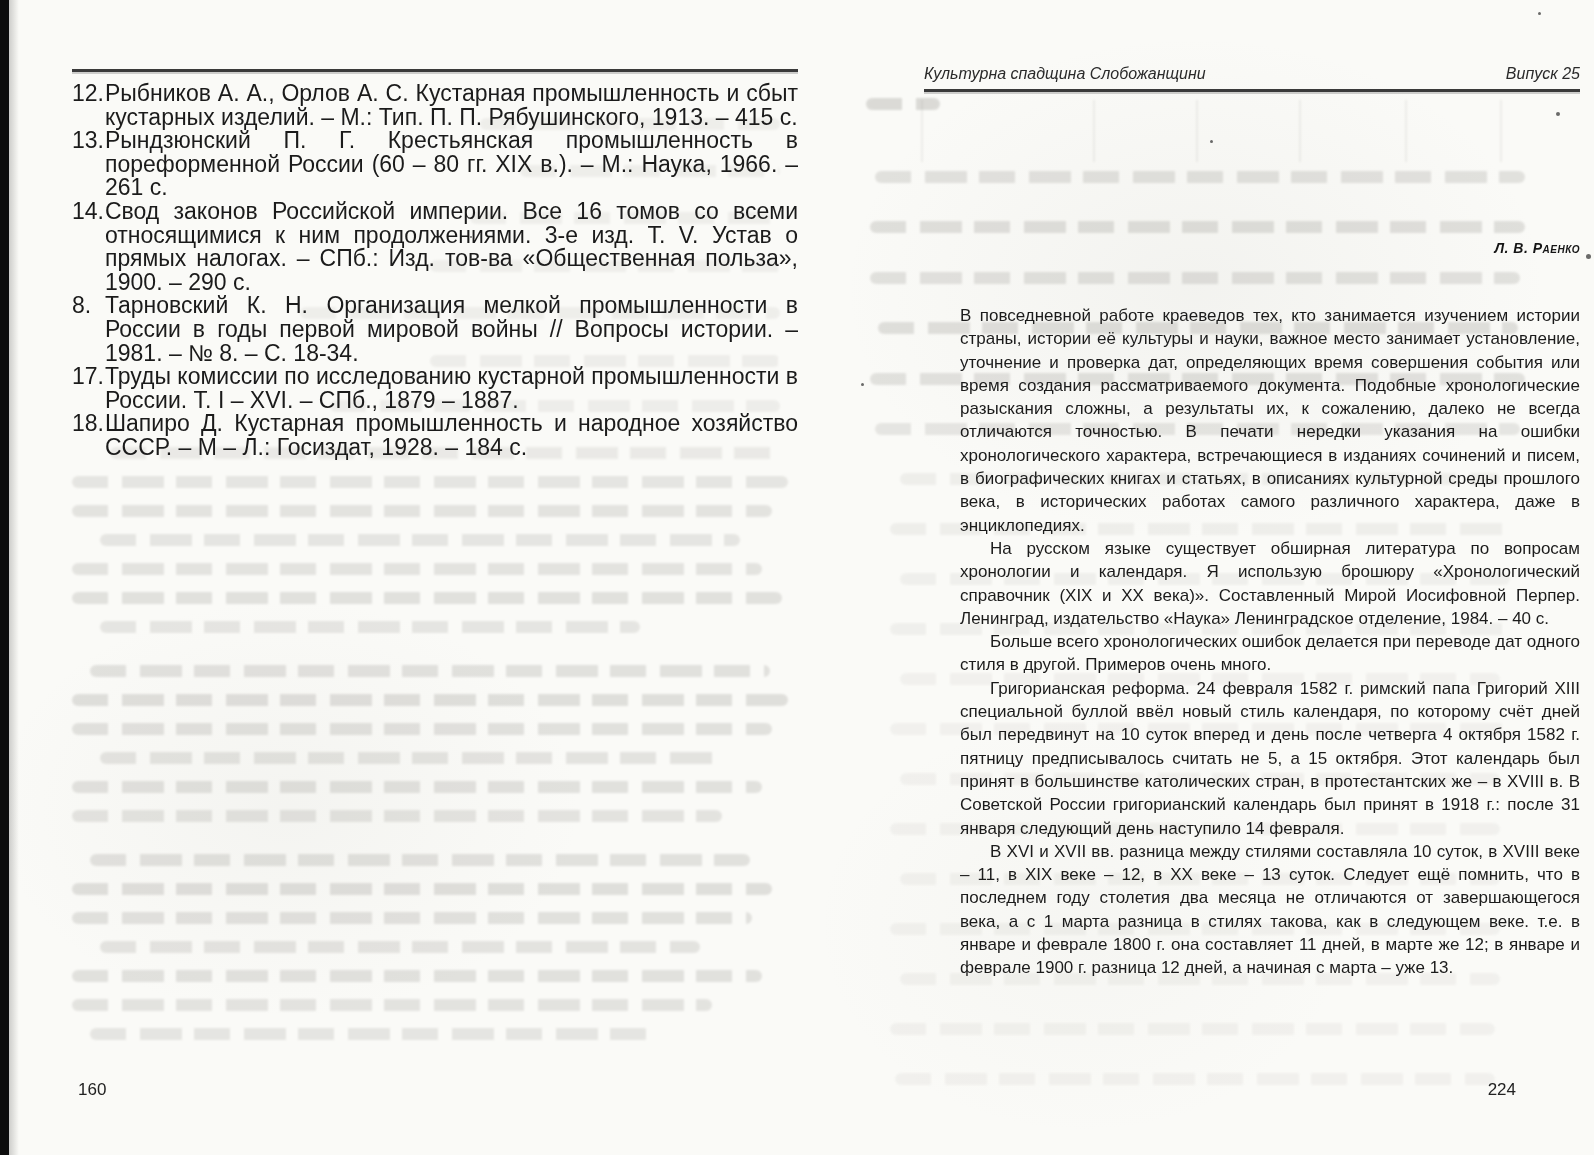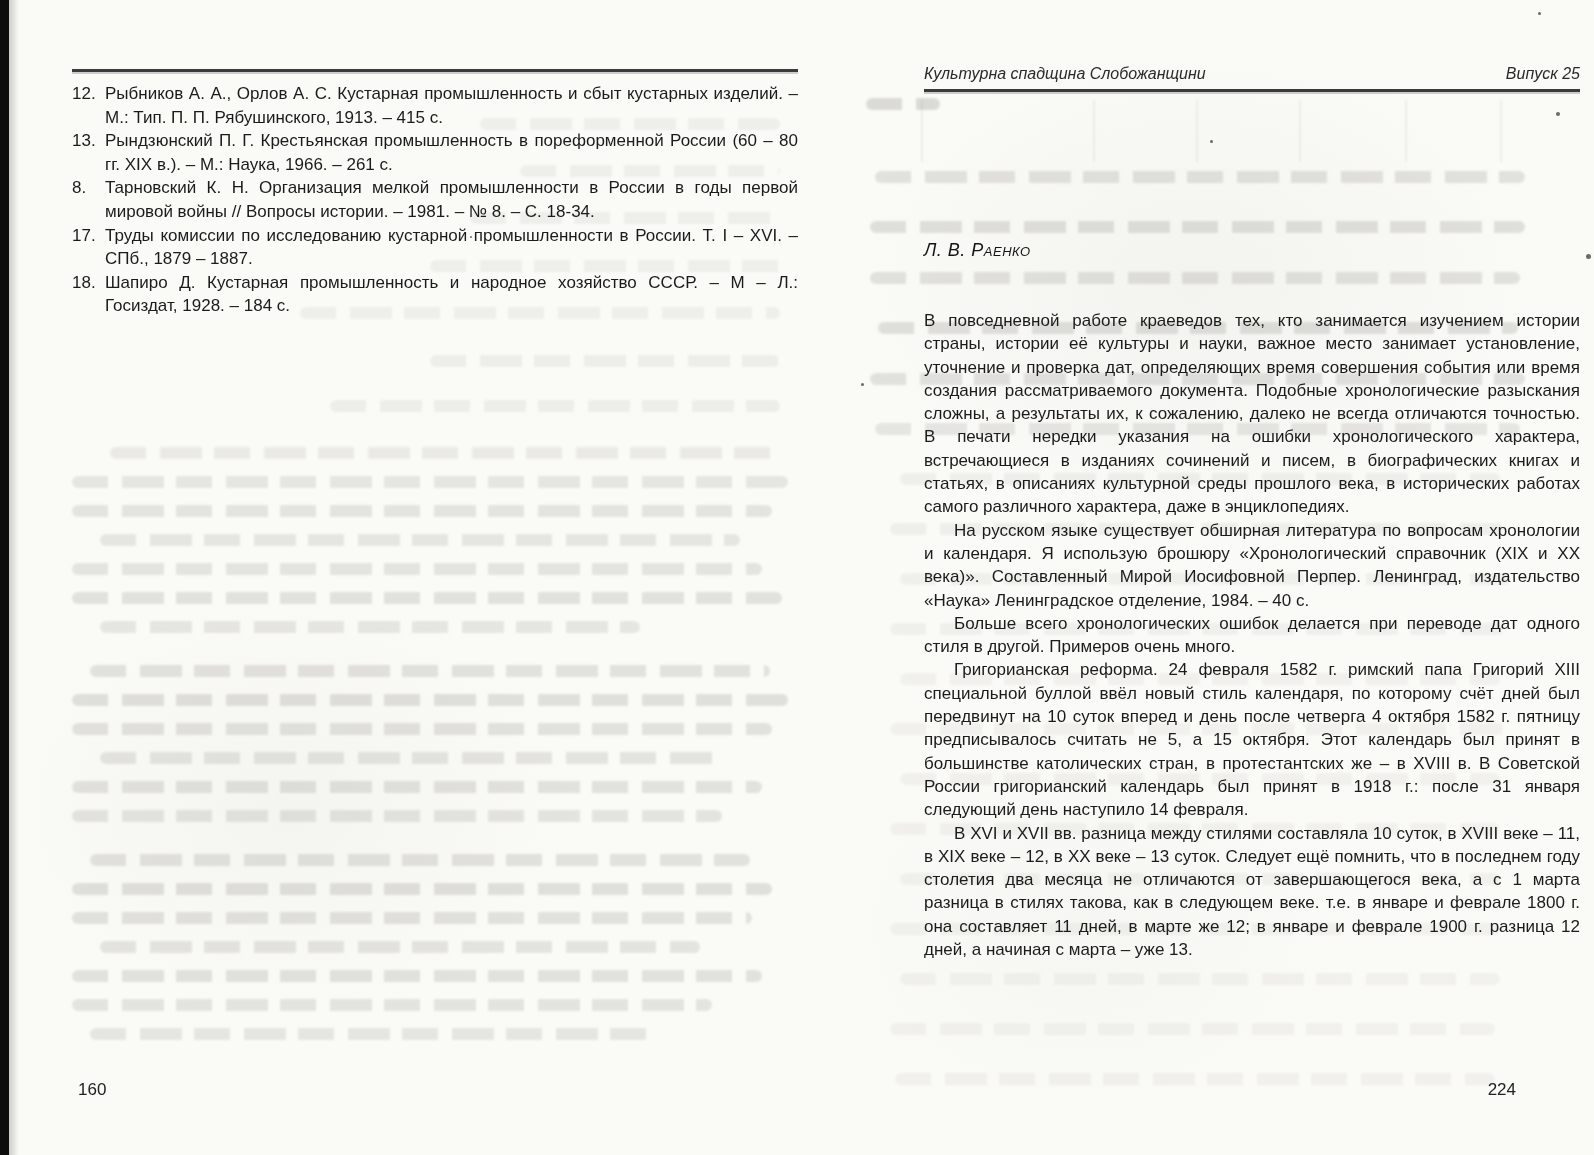--- a/index.html
+++ b/index.html
@@ -24,32 +24,32 @@
   .page-left{left:72px;width:726px;}
   .page-right{left:924px;width:656px;}
 
   .running-head{display:flex;justify-content:space-between;align-items:baseline;
     font-style:italic;font-size:16px;line-height:20px;color:#2a2a2a;}
   .rule{height:3px;background:#3a3a3a;margin-top:5px;
     box-shadow:0 2px 0 rgba(70,70,70,.25);}
 
   
   .bib-list{margin:10px 0 12px 0;padding:0;list-style:none;
-    font-size:17px;line-height:23.6px;}
+    font-size:23px;line-height:23.6px;}
   .bib-item{display:flex;}
   .bib-num{flex:none;width:33px;}
   .bib-text{flex:1;text-align:justify;}
 
   
-  .author{margin-top:148px;text-align:left;
-    font-weight:normal;font-style:italic;font-size:18px;
+  .author{margin-top:148px;text-align:right;
+    font-weight:bold;font-style:italic;font-size:14px;
     font-variant:small-caps;letter-spacing:.5px;color:#151515;}
   .article-title{margin:50px 0 0 0;text-align:center;
     font-size:18.5px;font-weight:bold;letter-spacing:.3px;color:#111;}
-  .article-body{margin-top:48px;font-size:17px;line-height:23.3px;text-align:justify;}
+  .article-body{margin-top:48px;font-size:17px;line-height:23.3px;text-align:justify;margin-left:36px;}
   .article-body p{margin:0;text-indent:30px;}
   .article-body p:first-child{text-indent:0;}
 
   .folio{position:absolute;top:1080px;font-size:17px;color:#222;}
   .folio-left{left:78px;}
   .folio-right{left:876px;width:640px;text-align:right;}
 
   
   .bleed{position:absolute;height:12px;border-radius:6px;
     filter:blur(1.3px);pointer-events:none;
@@ -130,20 +130,24 @@
     <ol class="bib-list">
       <li class="bib-item">
         <span class="bib-num">12.</span>
         <span class="bib-text">Рыбников А. А., Орлов А. С. Кустарная промышленность и сбыт кустарных изделий. – М.: Тип. П. П. Рябушинского, 1913. – 415 с.</span>
       </li>
       <li class="bib-item">
         <span class="bib-num">13.</span>
         <span class="bib-text">Рындзюнский П. Г. Крестьянская промышленность в пореформенной России (60 – 80 гг. XIX в.). – М.: Наука, 1966. – 261 с.</span>
       </li>
       <li class="bib-item">
+        <span class="bib-num">14.</span>
+        <span class="bib-text">Свод законов Российской империи. Все 16 томов со всеми относящимися к ним продолжениями. 3-е изд. Т. V. Устав о прямых налогах. – СПб.: Изд. тов-ва «Общественная польза», 1900. – 290 с.</span>
+      </li>
+      <li class="bib-item">
         <span class="bib-num">8.</span>
         <span class="bib-text">Тарновский К. Н. Организация мелкой промышленности в России в годы первой мировой войны // Вопросы истории. – 1981. – № 8. – С. 18-34.</span>
       </li>
       <li class="bib-item">
         <span class="bib-num">17.</span>
         <span class="bib-text">Труды комиссии по исследованию кустарной промышленности в России. Т. I – XVI. – СПб., 1879 – 1887.</span>
       </li>
       <li class="bib-item">
         <span class="bib-num">18.</span>
         <span class="bib-text">Шапиро Д. Кустарная промышленность и народное хозяйство СССР. – М – Л.: Госиздат, 1928. – 184 с.</span>

